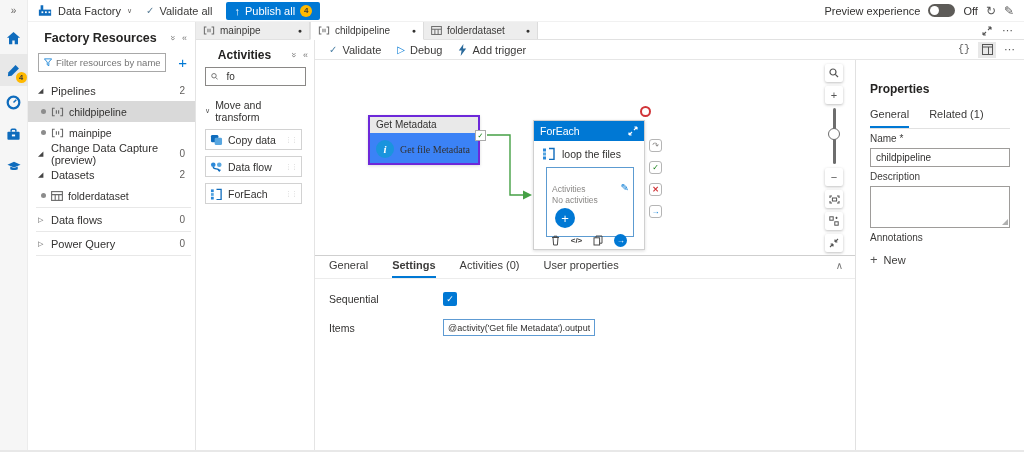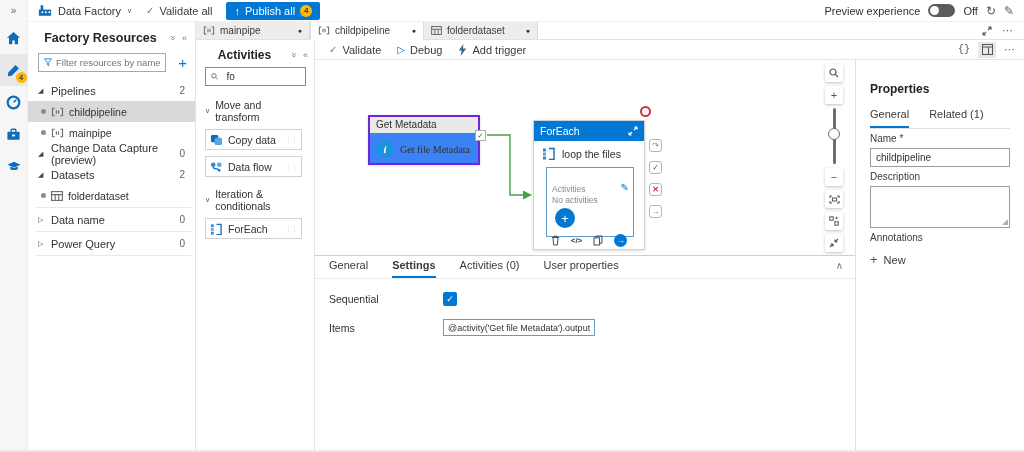--- a/index.html
+++ b/index.html
@@ -255,21 +255,21 @@
       <span class="tree-bullet"></span>
       <svg width="12" height="10" viewBox="0 0 12 10">
           <rect x="0.6" y="0.6" width="10.8" height="8.8" fill="none" stroke="#6b6b6b" stroke-width="1.1"></rect>
           <path d="M0.6 3.6 H11.4 M4.2 3.6 V9.4 M7.8 3.6 V9.4" stroke="#6b6b6b" stroke-width="1.1"></path>
         </svg>
       <span class="tree-label">folderdataset</span>
     </div>
     <div class="sep"></div>
     <div class="tree-group">
       <span class="tree-tri">▷</span>
-      <span class="tree-label">Data name</span>
+      <span class="tree-label">Data flows</span>
       <span class="tree-count">0</span>
     </div>
     <div class="sep"></div>
     <div class="tree-group">
       <span class="tree-tri">▷</span>
       <span class="tree-label">Power Query</span>
       <span class="tree-count">0</span>
     </div>
     <div class="sep"></div>
   </div>
@@ -334,24 +334,20 @@
     </div>
     <div class="act-card">
       <svg width="13" height="12" viewBox="0 0 14 13">
           <circle cx="3.5" cy="4" r="2.5" fill="#2b88d8"></circle>
           <circle cx="10" cy="4" r="2.5" fill="#58a6e0"></circle>
           <path d="M3.5 6.5 C3.5 10 10 7 10 10.5" fill="none" stroke="#0f6cbd" stroke-width="1.4"></path>
           <path d="M10 11.8 l-2-2.4 h4 Z" fill="#0f6cbd"></path>
         </svg>
       <span class="lbl">Data flow</span>
       <span class="grip">⋮⋮</span>
-    </div>
-    <div class="act-section">
-      <span class="chev">∨</span>
-      <span>Iteration &amp; conditionals</span>
     </div>
     <div class="act-card">
       <svg width="13" height="12" viewBox="0 0 14 13">
           <rect x="1" y="1.5" width="3" height="3" fill="#2b88d8"></rect>
           <rect x="1" y="5.5" width="3" height="3" fill="#58a6e0"></rect>
           <rect x="1" y="9.5" width="3" height="3" fill="#2b88d8"></rect>
           <path d="M7 1.5 H12 V12.5 H7" fill="none" stroke="#0f6cbd" stroke-width="1.4"></path>
         </svg>
       <span class="lbl">ForEach</span>
       <span class="grip">⋮⋮</span>

